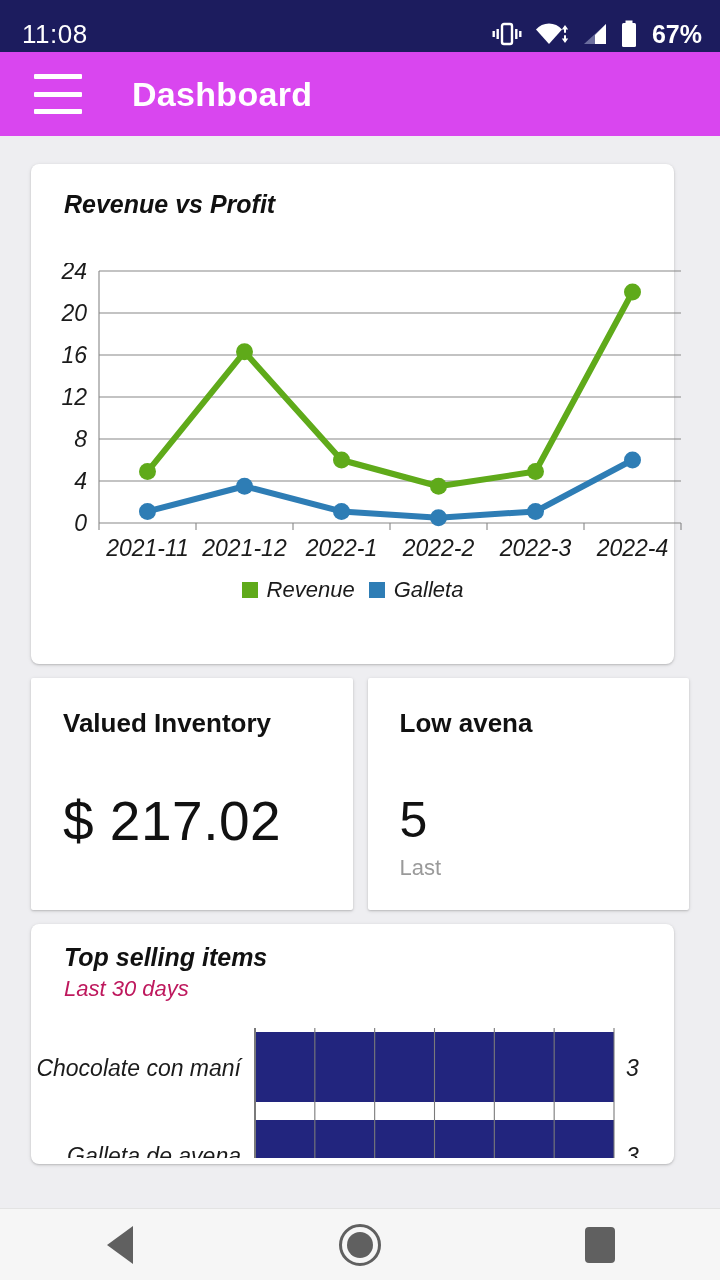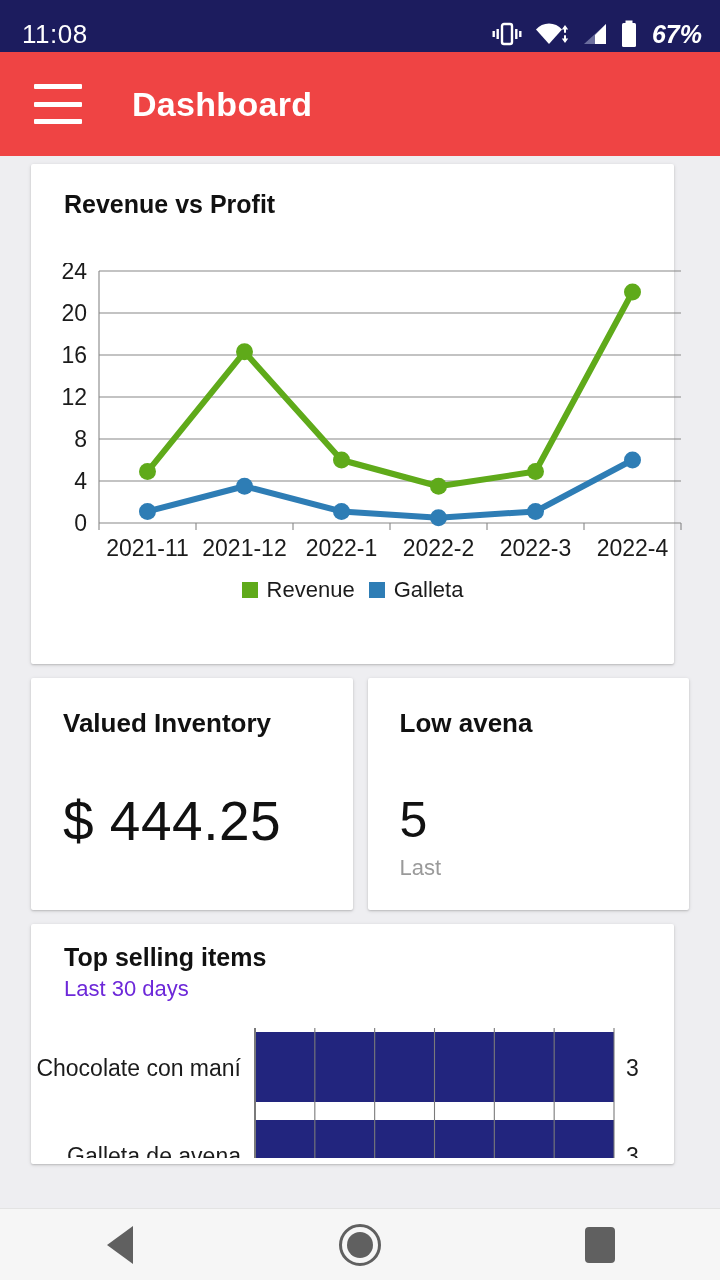--- a/index.html
+++ b/index.html
@@ -11,48 +11,49 @@
     position:relative;
   }
 
   
   #status-bar{
     height:52px; background:#1c1c5e; color:#ffffff;
     display:flex; align-items:center; justify-content:space-between;
     padding:16px 18px 0 22px;
   }
   #status-clock{ font-size:26px; letter-spacing:.5px; }
-  #status-icons{ display:flex; align-items:center; gap:12px;font-style:italic; }
+  #status-icons{ display:flex; align-items:center; gap:12px; }
   #status-icons svg{ display:block; }
   #battery-pct{ font-size:25px; font-weight:bold; margin-left:2px; }
 
   
   #app-bar{
-    height:104px; background:#ef4444; color:#fff;
+    height:84px; background:#d946ef; color:#fff;
     display:flex; align-items:center; padding-left:34px;
   }
   #menu-button{
     width:48px; height:40px; display:flex; flex-direction:column;
     justify-content:space-between; cursor:pointer;
   }
   #menu-button i{ display:block; height:5px; background:#fff; border-radius:1px; }
   #app-title{ font-size:34px; font-weight:bold; margin-left:50px; letter-spacing:.3px; }
 
   
   #content{
     position:absolute; top:156px; left:0; right:0; bottom:72px;
     overflow:hidden; padding:8px 0 0 0;
   }
   .card{
-    background:#ffffff; border-radius:2px;
+    background:#ffffff; border-radius:8px;
     box-shadow:0 1px 2px rgba(0,0,0,.16), 0 1px 4px rgba(0,0,0,.10);
     margin:0 46px 14px 31px;
+    font-style:italic;
   }
   .card-title{ font-size:25px; font-weight:bold; color:#111; }
-  .card-sub{ font-size:22px; color:#6d28d9; margin-top:4px; }
+  .card-sub{ font-size:22px; color:#be185d; margin-top:4px; }
 
   
   #chart-card{ padding:26px 0 14px 0; height:500px; }
   #chart-card .card-title{ padding:0 0 0 33px; }
   #line-chart-wrap{ position:relative; margin-top:44px; height:300px; }
   #line-chart{ display:block; }
   #legend{
     display:flex; align-items:flex-end; justify-content:center;
     gap:14px; margin-top:14px; font-size:22px; color:#1b1b1b;
   }
@@ -193,21 +194,21 @@
         <div class="legend-entry">
           <span class="legend-swatch" style="background: rgb(46, 125, 181);"></span>
           <span>Galleta</span>
         </div>
       </div>
   </div>
 
   <div id="stat-row">
     <div class="stat-card">
       <div class="stat-title">Valued Inventory</div>
-      <div class="stat-value">$ 444.25</div>
+      <div class="stat-value">$ 217.02</div>
     </div>
     <div class="stat-card">
       <div class="stat-title">Low avena</div>
       <div class="stat-value small">5</div>
       <div class="stat-unit">Last</div>
     </div>
   </div>
 
   <div class="card" id="top-card">
     <div class="card-title">Top selling items</div>

